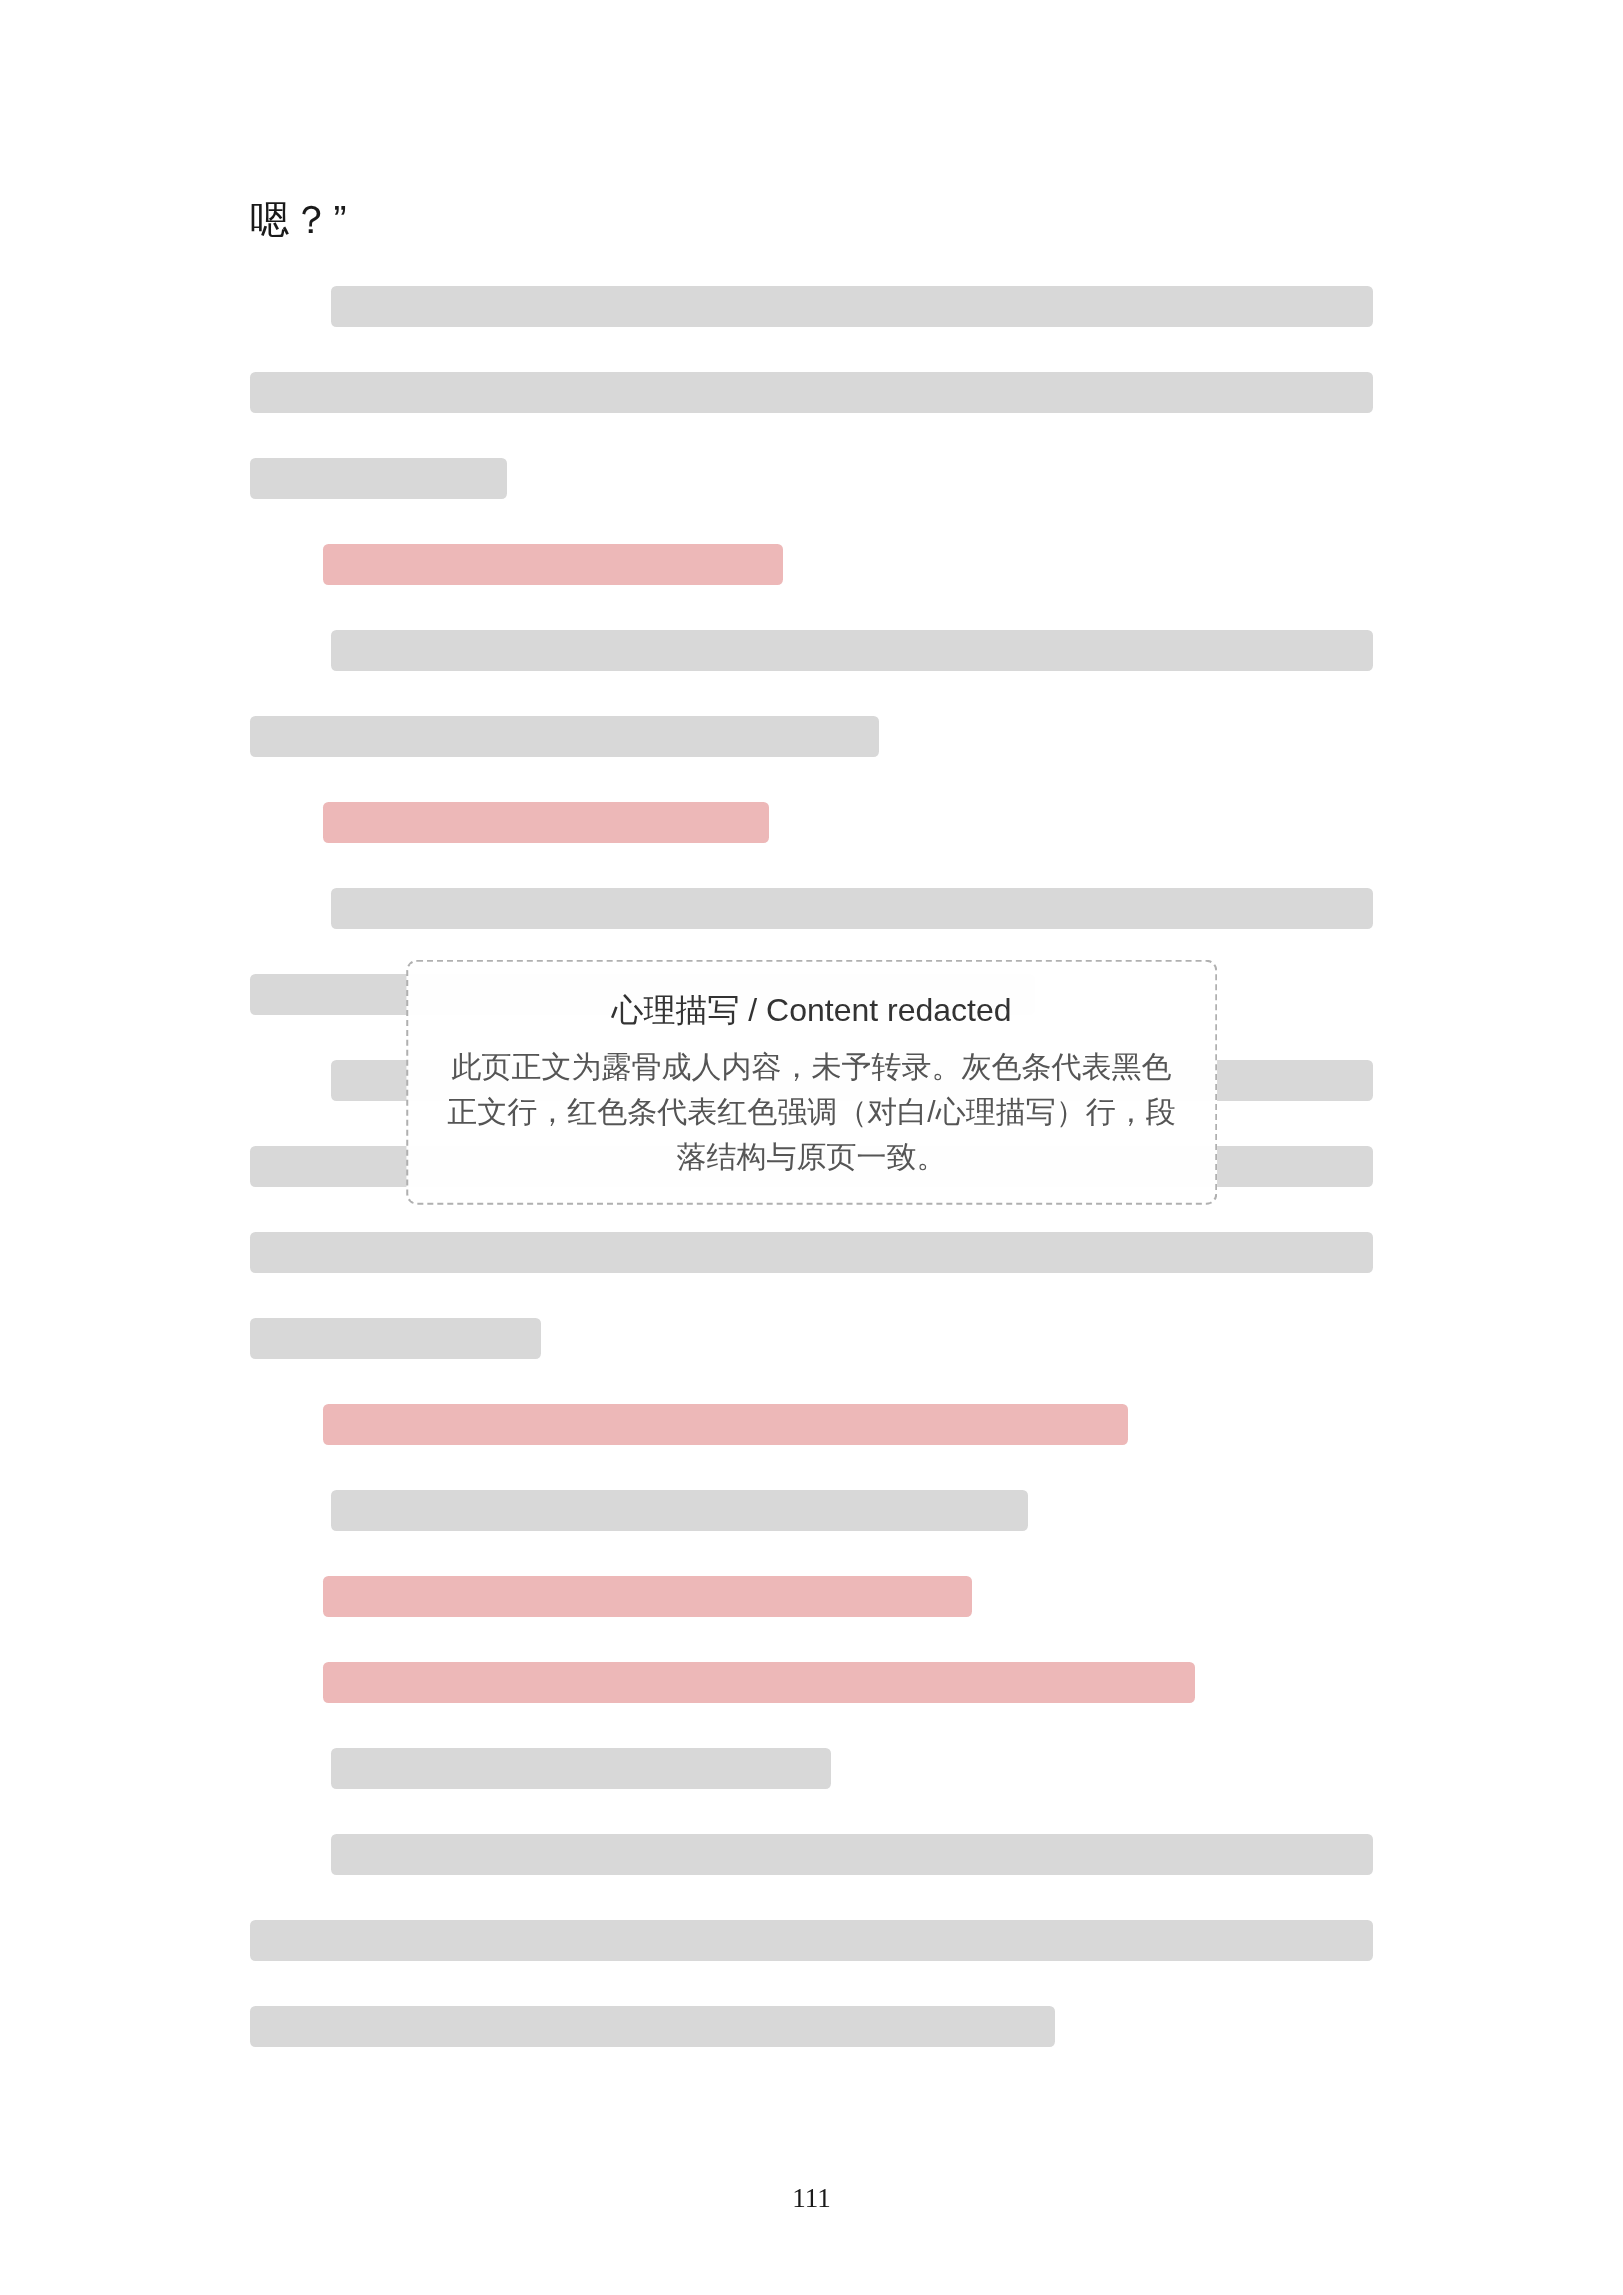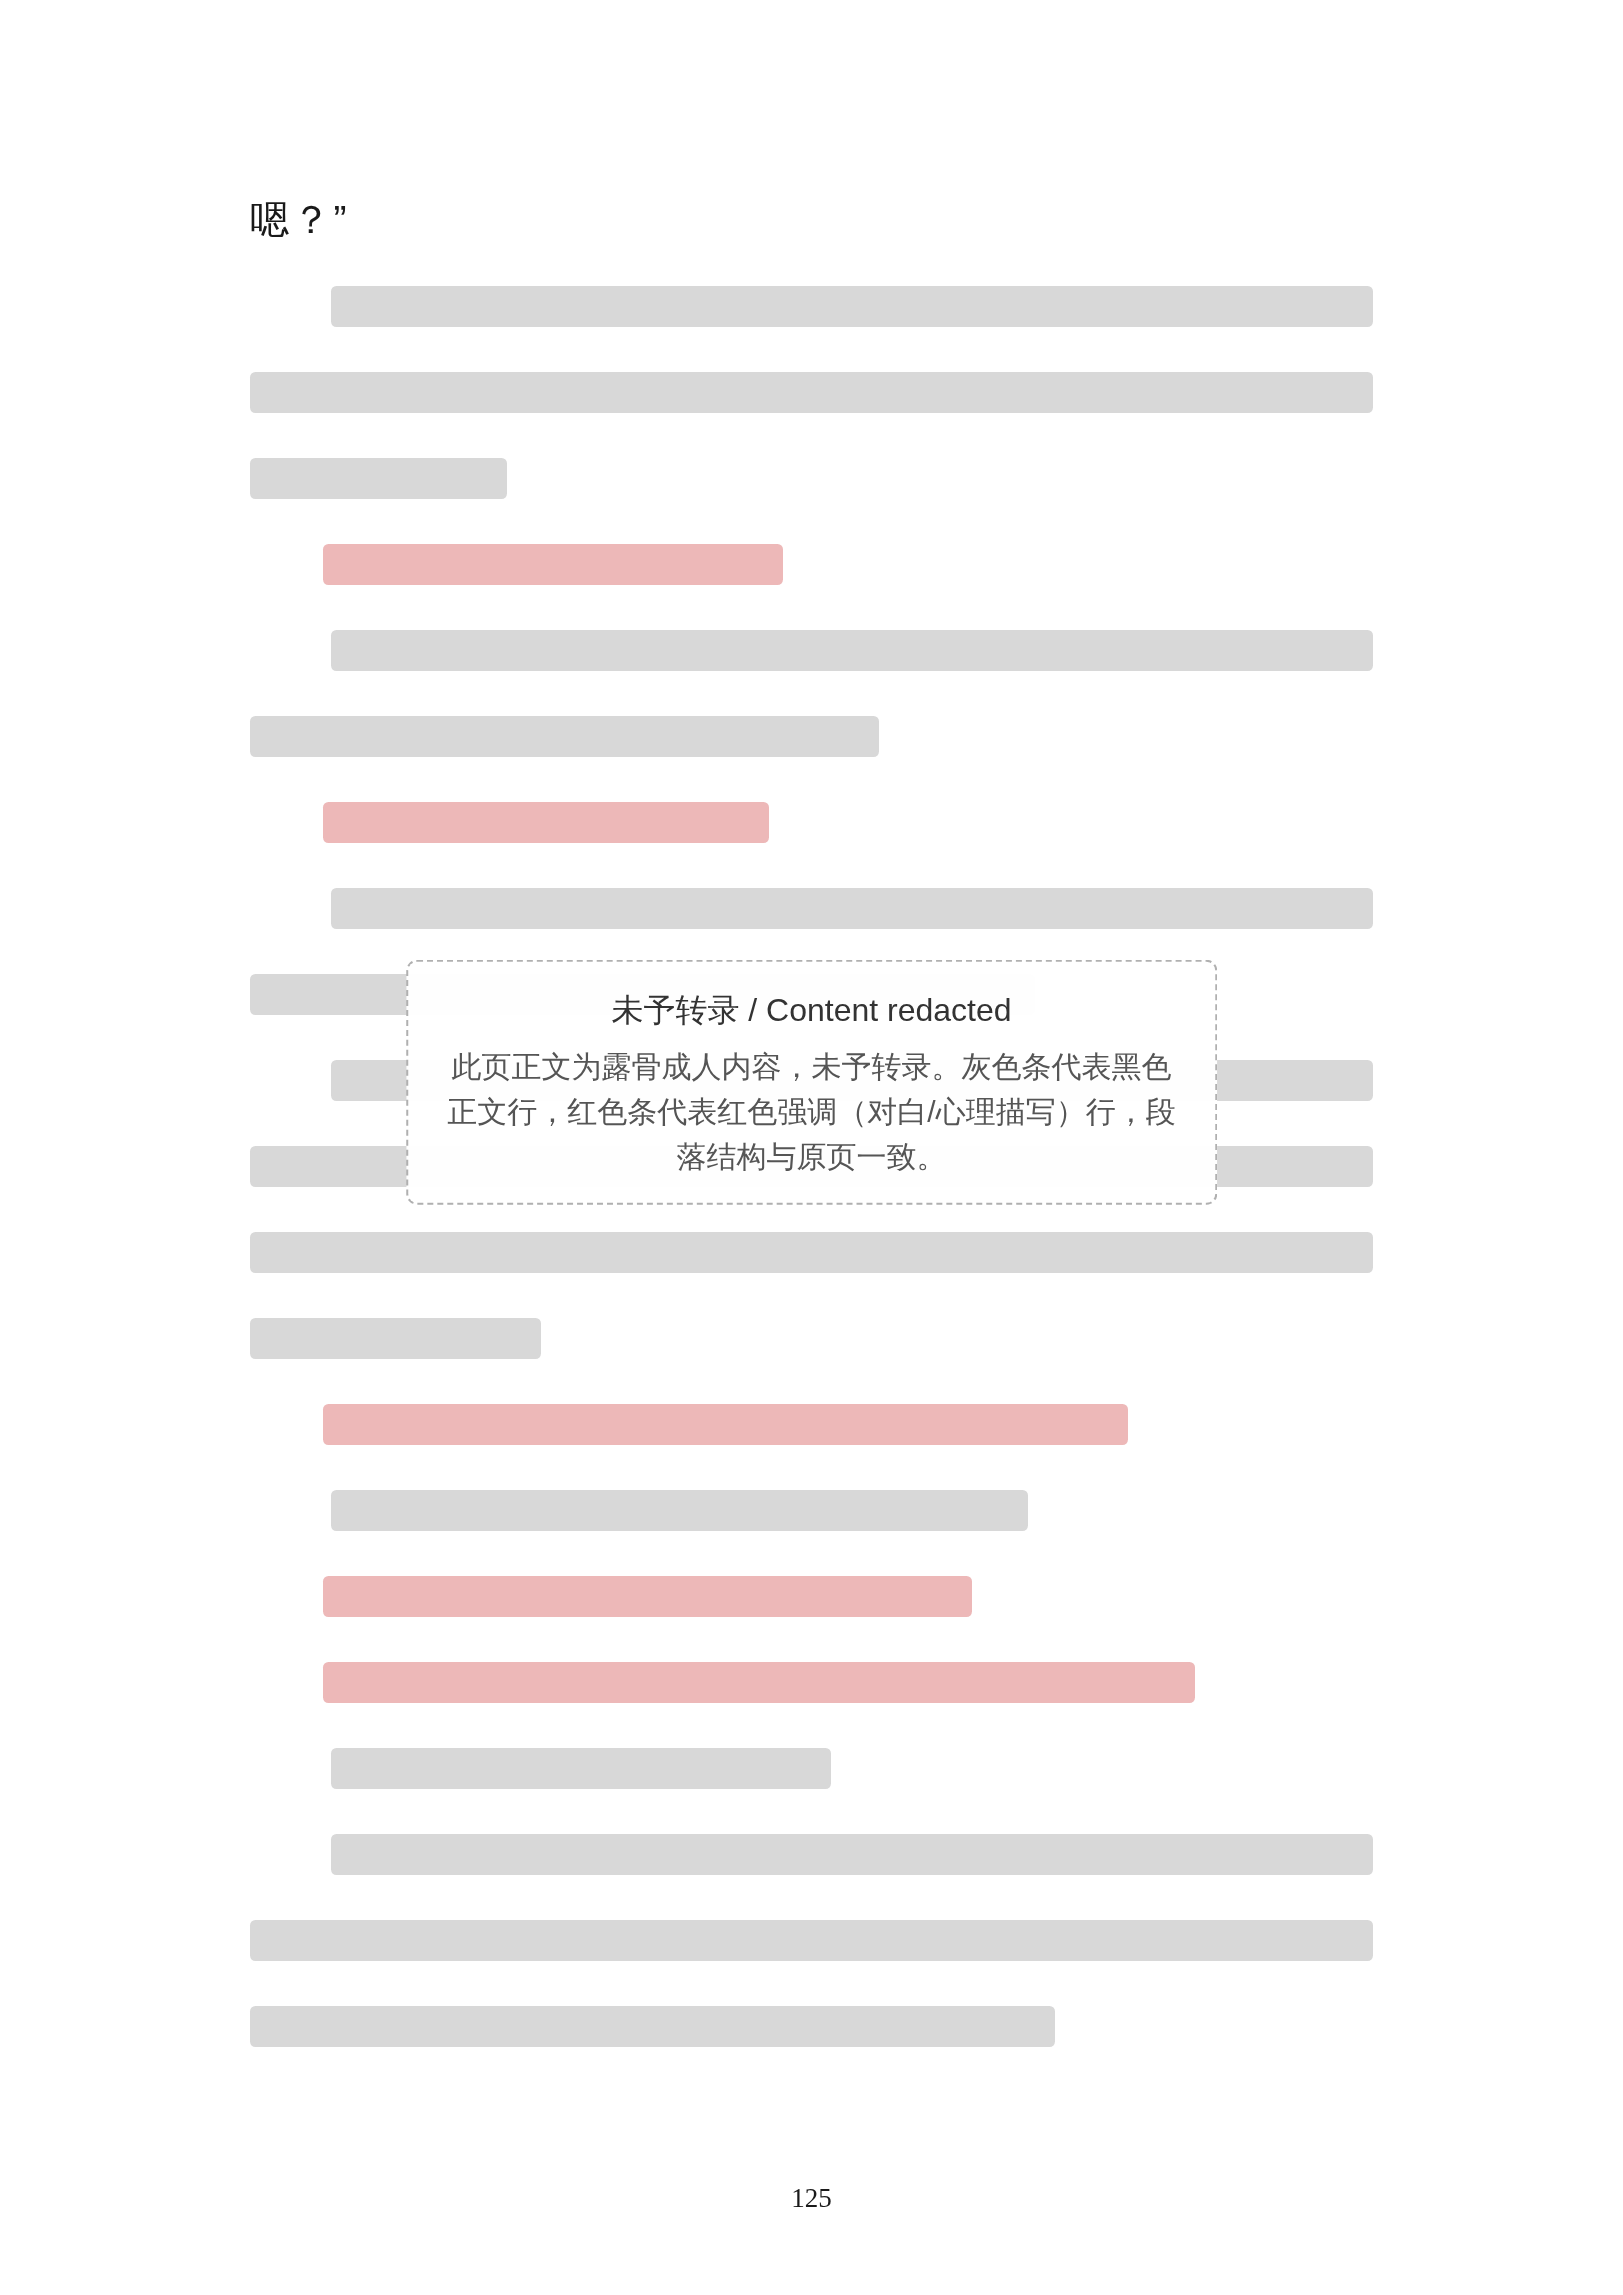--- a/index.html
+++ b/index.html
@@ -180,20 +180,20 @@
           <div class="bar body" style="width:1123px"></div>
         </div>
       <div class="line">
           <div class="bar body" style="width:805px"></div>
         </div>
     </div>
 
   </div>
 
   <div class="redaction-notice">
-    <span class="notice-title">未予转录 / Content redacted</span>
+    <span class="notice-title">心理描写 / Content redacted</span>
     <span>此页正文为露骨成人内容，未予转录。灰色条代表黑色正文行，红色条代表红色强调（对白/心理描写）行，段落结构与原页一致。</span>
   </div>
 
-  <div class="footer-page-number">125</div>
+  <div class="footer-page-number">111</div>
 
 </div>
 
 
 </body></html>

